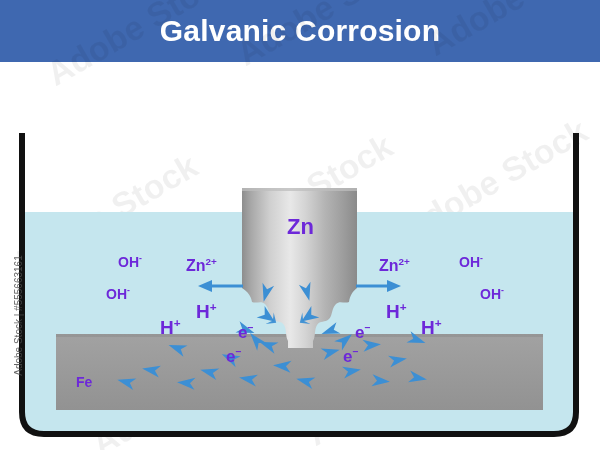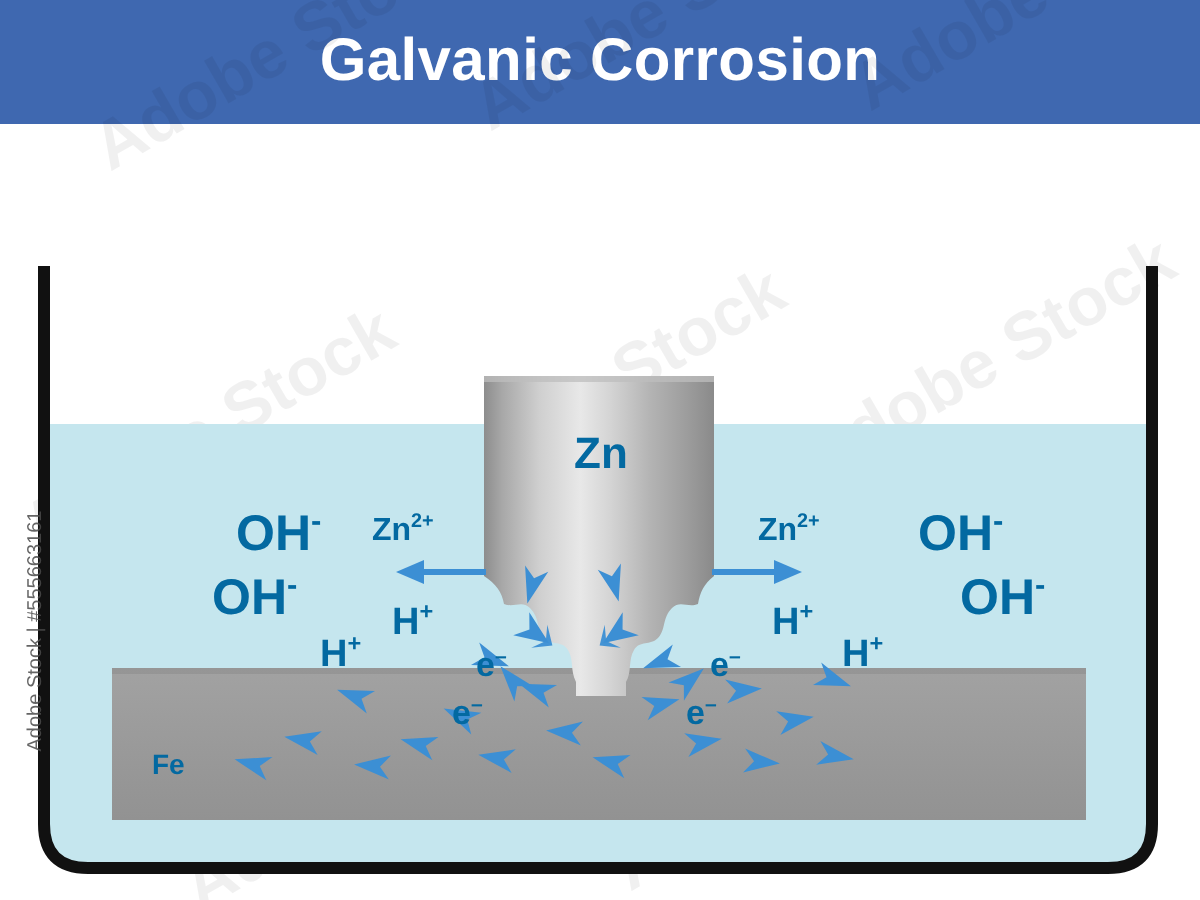--- a/index.html
+++ b/index.html
@@ -22,28 +22,28 @@
     letter-spacing:.2px;
     font-family:"Liberation Sans", sans-serif;
   }
 
   
   .beaker-svg{position:absolute;left:0;top:0;width:600px;height:450px;}
 
   
   .lbl{
     position:absolute;
-    color:#0369a1;
+    color:#6d28d9;
     font-weight:bold;
     font-family:"Liberation Sans", sans-serif;
     white-space:nowrap;
     line-height:1;
   }
   .lbl sup{font-size:62%;vertical-align:super;line-height:0;}
-  .lbl-oh{font-size:25px;}
+  .lbl-oh{font-size:14px;}
   .lbl-zn2{font-size:16px;}
   .lbl-h{font-size:19px;}
   .lbl-e{font-size:17px;}
   .lbl-zn{font-size:22px;}
   .lbl-fe{font-size:14px;}
 
   
   .wm-side{
     position:absolute;left:-62px;top:310px;width:160px;
     transform:rotate(-90deg);transform-origin:50% 50%;

